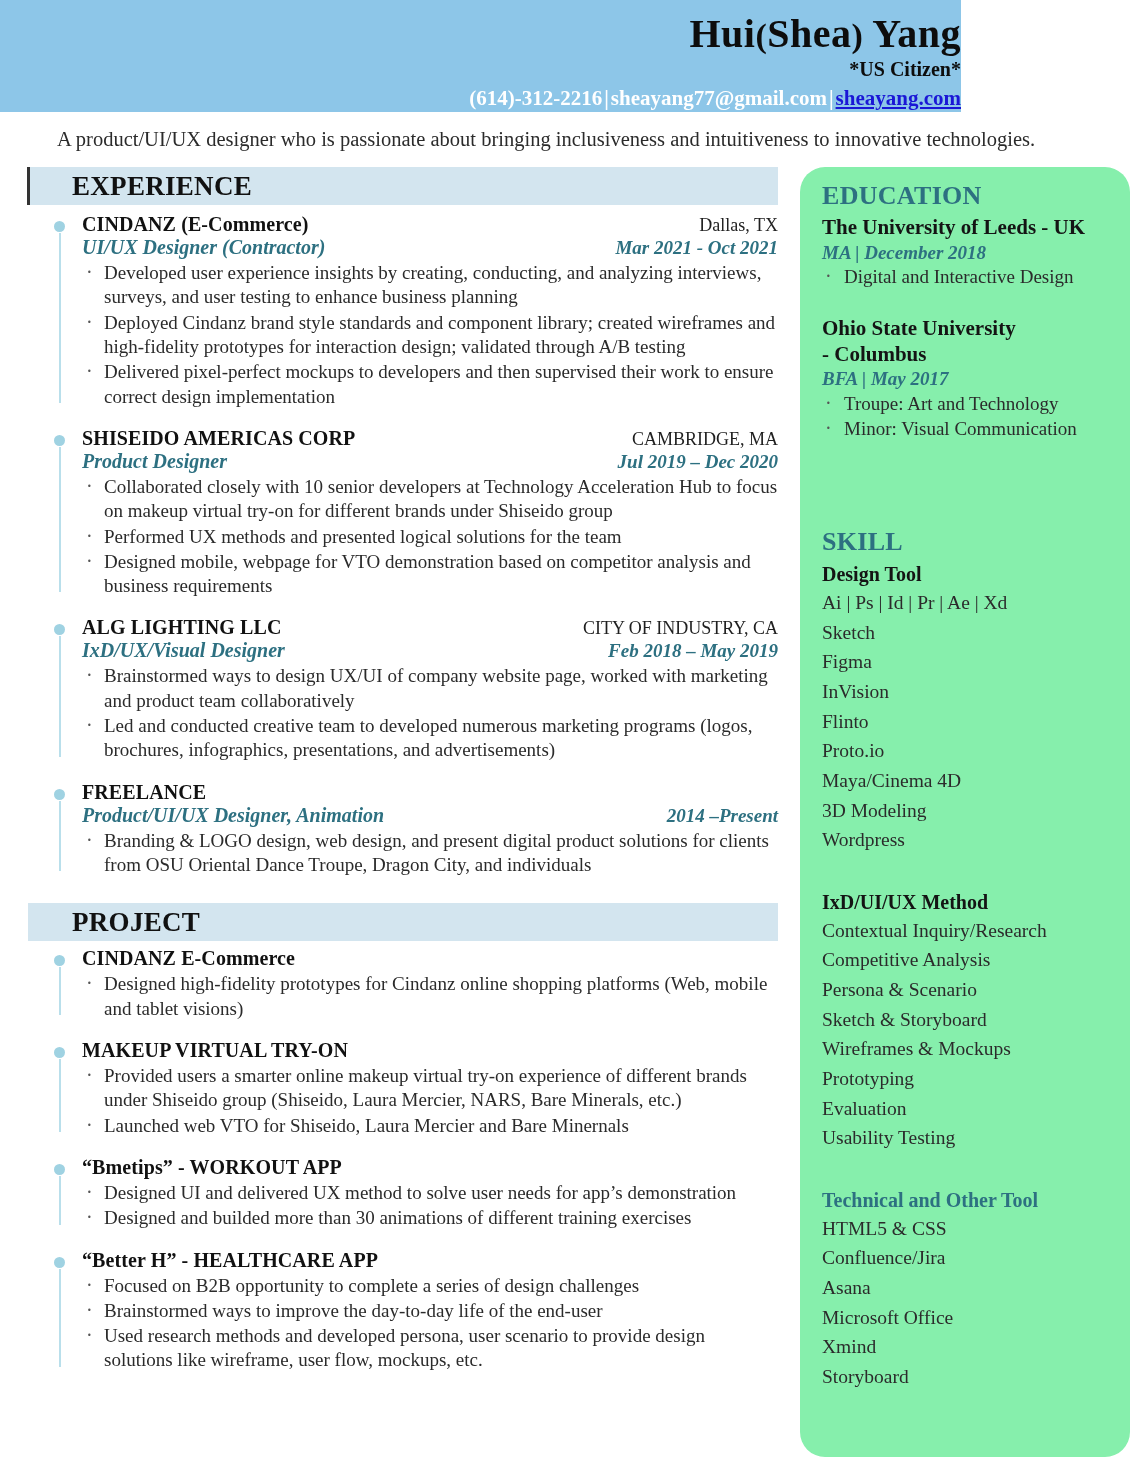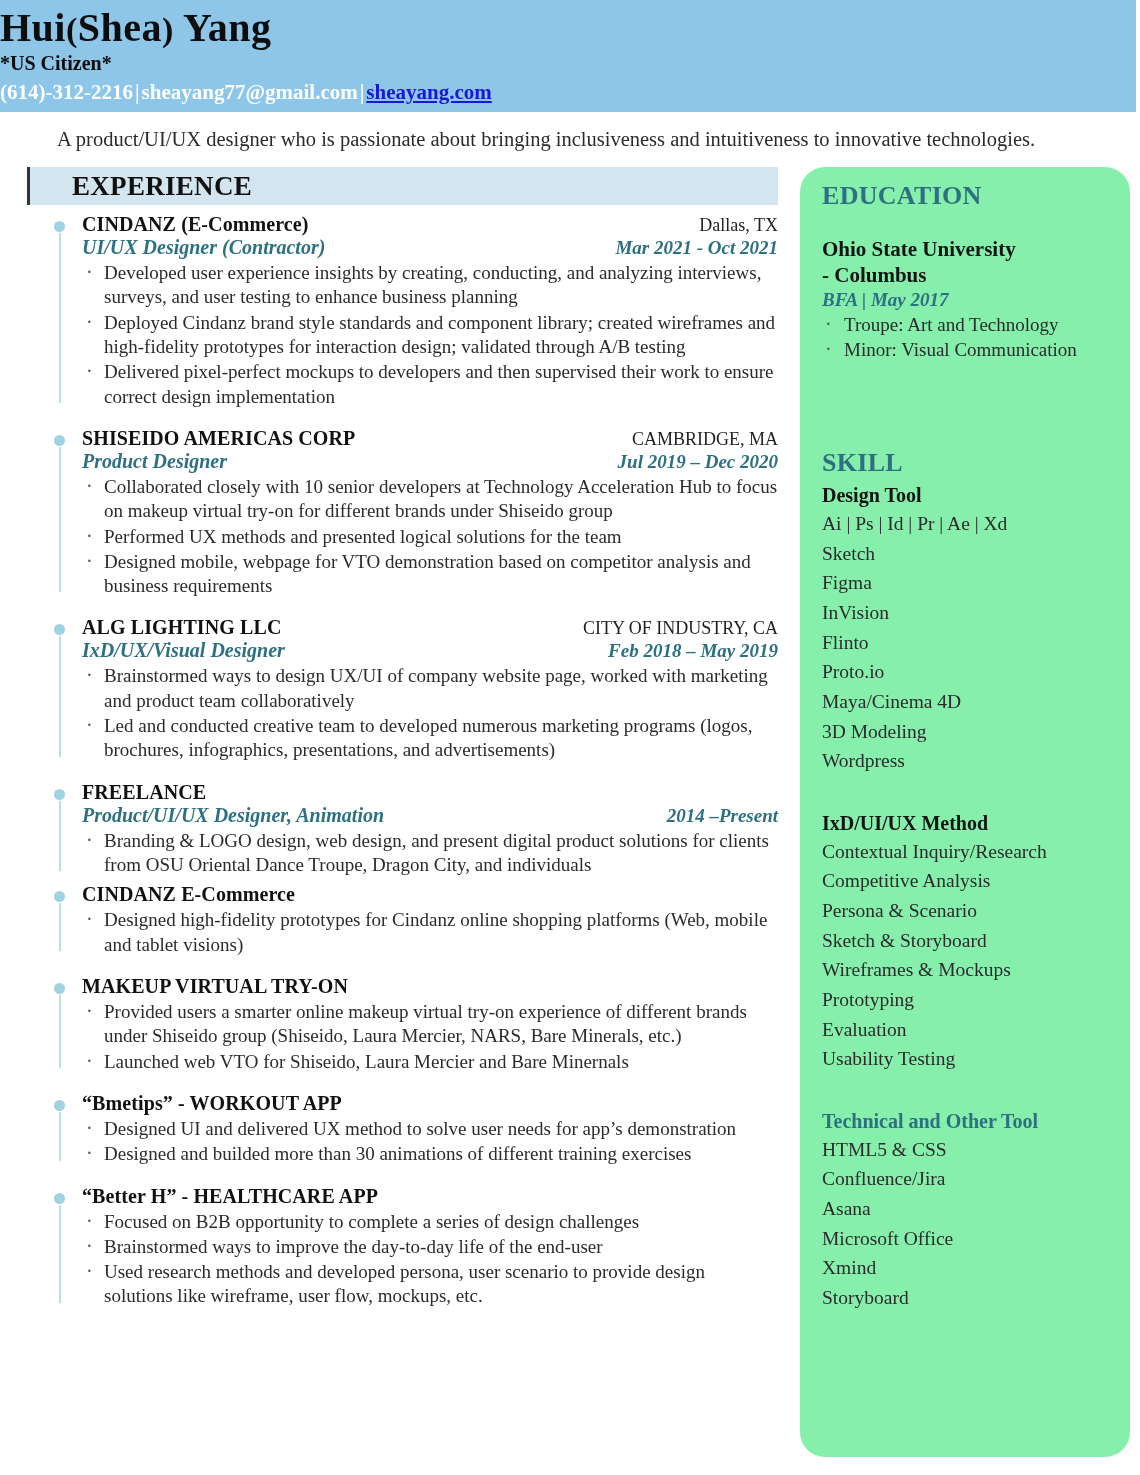--- a/index.html
+++ b/index.html
@@ -13,25 +13,25 @@
     background: #ffffff;
     font-family: "Liberation Serif", "DejaVu Serif", serif;
     color: #2b2b2b;
     overflow: hidden;
     position: relative;
   }
 
   
   .header-band {
     background: #8dc6e8;
-    width: 1136px;
+    width: 961px;
     height: 112px;
     box-sizing: border-box;
-    padding-top: 0;
-    text-align: left;
+    padding-top: 6px;
+    text-align: right;
   }
   .full-name {
     font-family: "Liberation Serif", "DejaVu Serif", serif;
     font-size: 40px;
     font-weight: bold;
     color: #0d0d0d;
     letter-spacing: 0.5px;
     line-height: 1.1;
     margin: 0;
     padding-top: 6px;
@@ -348,20 +348,23 @@
           <div class="entry-row">
             <span class="role">Product/UI/UX Designer, Animation</span>
             <span class="dates">2014 –Present</span>
           </div>
           <ul class="bullets">
             <li>Branding &amp; LOGO design, web design, and present digital product solutions for clients from OSU Oriental Dance Troupe, Dragon City, and individuals</li>
           </ul>
         </div>
       </div>
 
+    <div class="section-banner" id="project-banner" style="margin-top: 26px;">
+      <span class="section-banner-title">PROJECT</span>
+    </div>
     <div class="entries" id="project-entries" style="margin-top: 6px;">
         <div class="entry">
           <span class="dot"></span>
           <span class="tline"></span>
           <div class="entry-row">
             <span class="org">CINDANZ E-Commerce</span>
           </div>
           <ul class="bullets">
             <li>Designed high-fidelity prototypes for Cindanz online shopping platforms (Web, mobile and tablet visions)</li>
           </ul>
@@ -401,20 +404,27 @@
           </ul>
         </div>
       </div>
 
   </div>
 
   <div class="col-right">
 
     <div class="side-heading">EDUCATION</div>
     <div id="education-list">
+        <div>
+          <div class="side-school">The University of Leeds - UK</div>
+          <div class="side-degree">MA | December 2018</div>
+          <ul class="side-bullets">
+            <li>Digital and Interactive Design</li>
+          </ul>
+        </div>
         <div style="margin-top: 26px;">
           <div class="side-school">Ohio State University<br>- Columbus</div>
           <div class="side-degree">BFA | May 2017</div>
           <ul class="side-bullets">
             <li>Troupe: Art and Technology</li>
             <li>Minor: Visual Communication</li>
           </ul>
         </div>
       </div>
 

